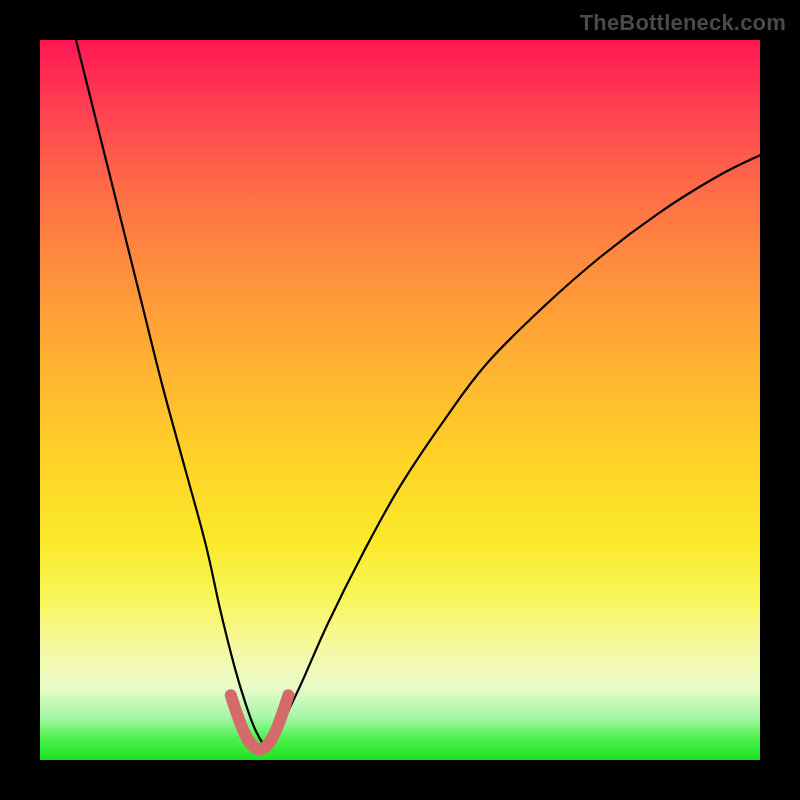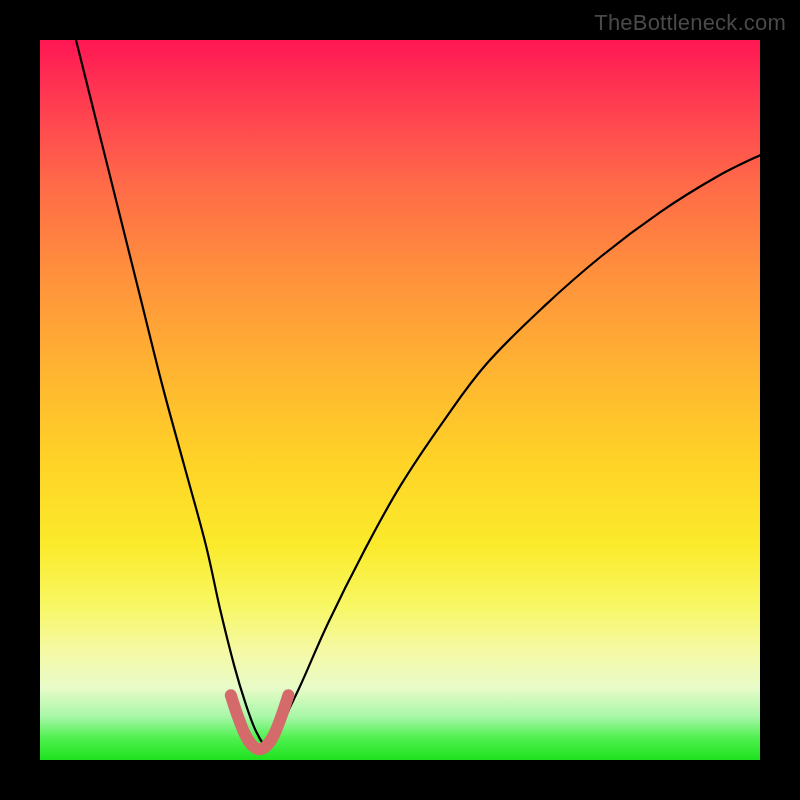--- a/index.html
+++ b/index.html
@@ -33,21 +33,21 @@
       #1ee21e 100%
     );
   }
   .watermark {
     position: absolute;
     top: 10px;
     right: 14px;
     color: #4a4a4a;
     font-size: 22px;
     letter-spacing: 0.2px;
-    font-weight: 400;
+    font-weight: 700;
   }
   svg.curves {
     position: absolute;
     left: 0;
     top: 0;
     width: 720px;
     height: 720px;
     overflow: visible;
   }
 </style>

